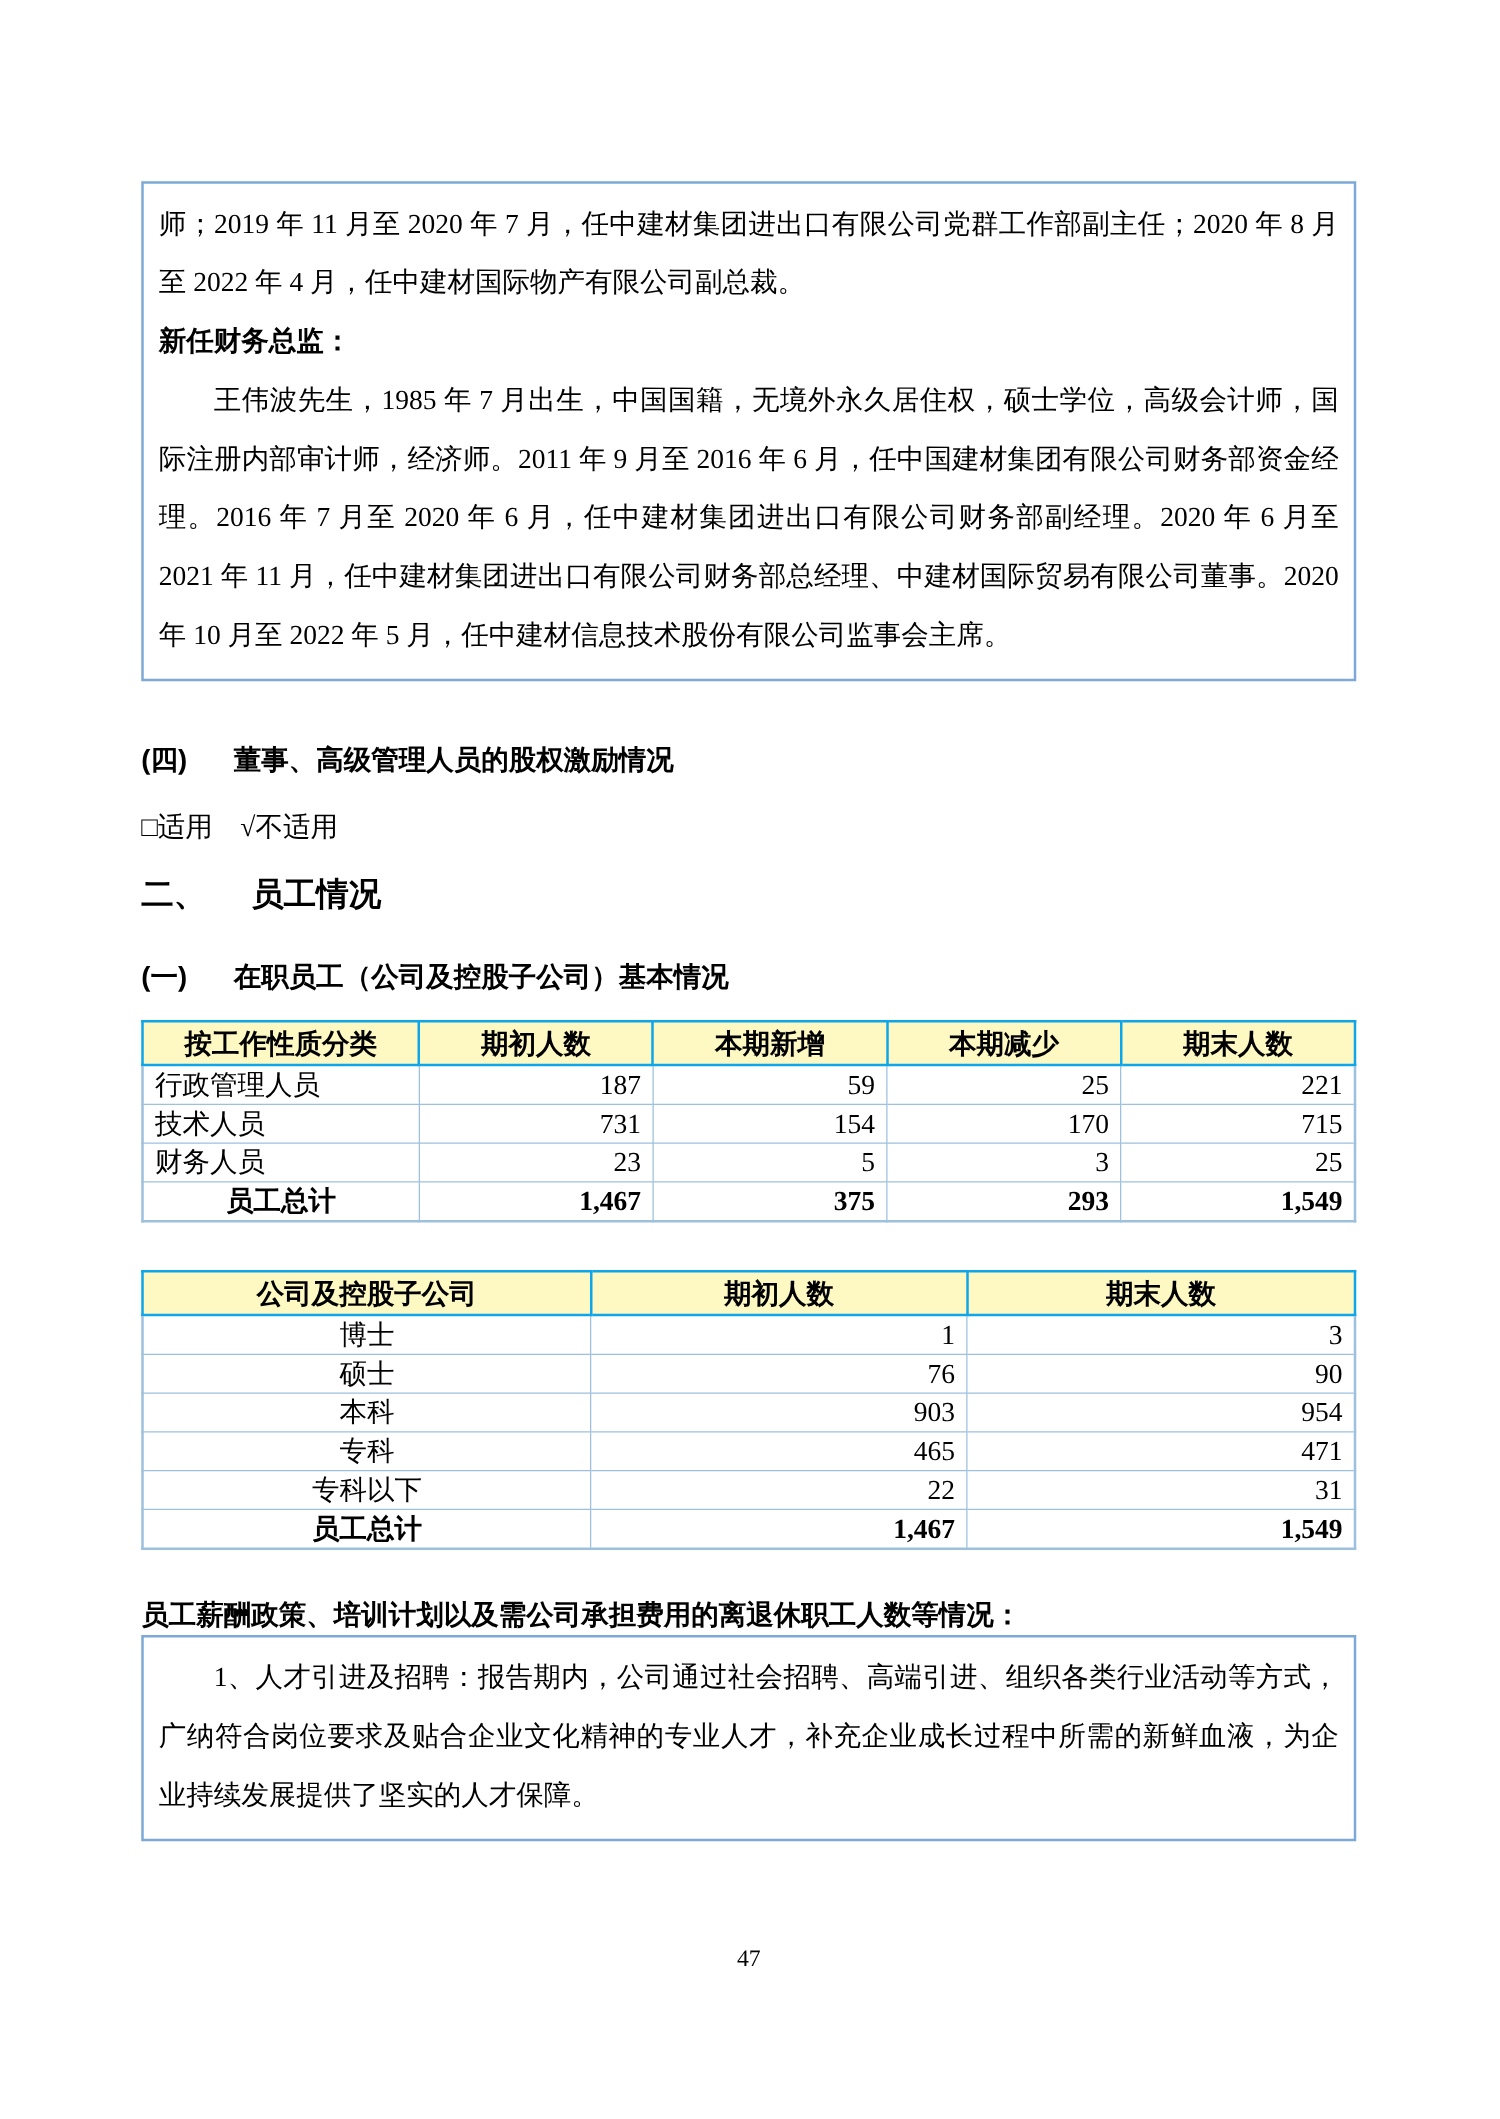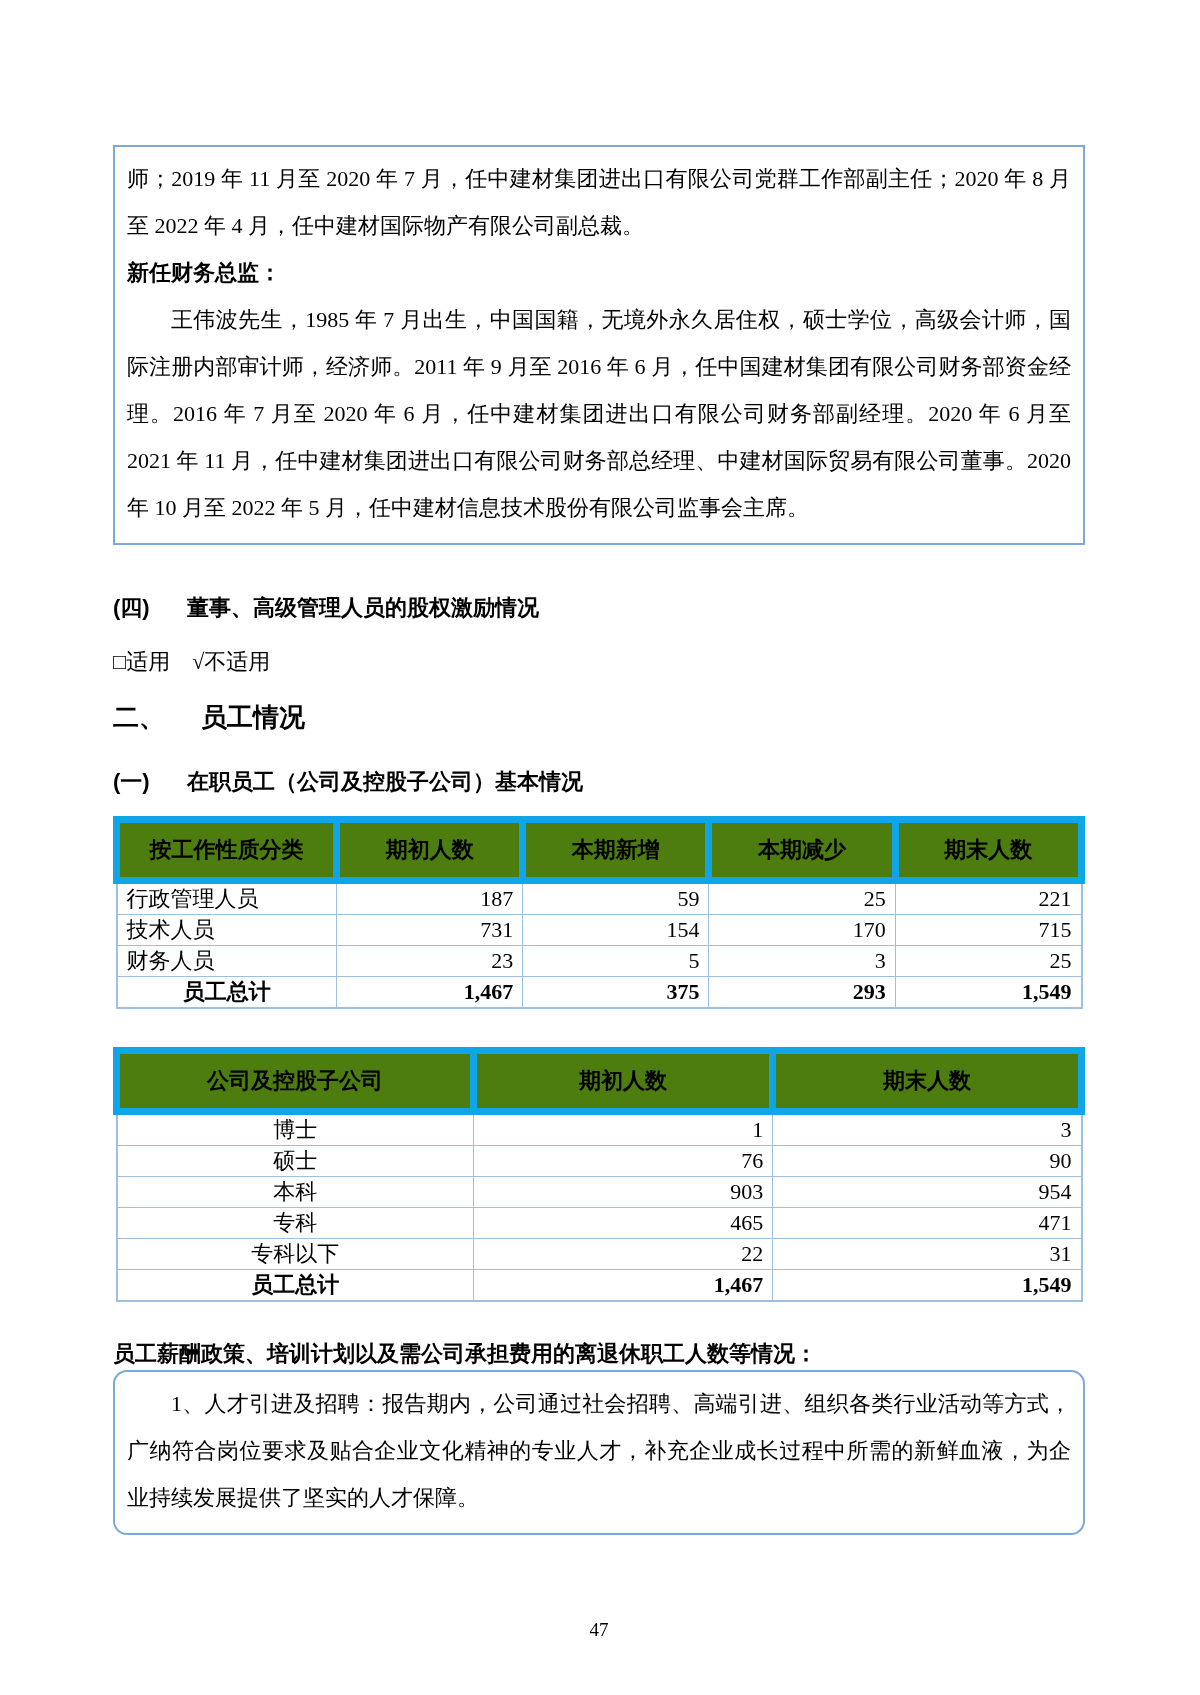--- a/index.html
+++ b/index.html
@@ -38,61 +38,61 @@
     font-family: "Liberation Sans", "DejaVu Sans", sans-serif;
     font-weight: 700;
     font-size: 22px;
     line-height: 26px;
     margin: 0;
   }
   .section-heading .h-num { display: inline-block; min-width: 74px; }
   .heading-equity { margin-top: 50px; }
   .applicability { font-size: 22px; line-height: 26px; margin-top: 28px; }
   .applicability .opt { margin-right: 22px; }
-  .heading-employees { font-size: 26px; line-height: 30px; margin-top: 27px; }
+  .heading-employees { font-size: 26px; line-height: 30px; margin-top: 27px; font-family: Liberation Mono, monospace; }
   .heading-employees .h-num { min-width: 88px; }
   .heading-staff { margin-top: 37px; }
   .policy-heading { margin-top: 40px; line-height: 24px; }
 
   
   .data-table {
     width: 100%;
     border-collapse: collapse;
     table-layout: fixed;
     font-size: 22px;
   }
   .data-table.t1 { margin-top: 21px; }
   .data-table.t2 { margin-top: 38px; }
   .data-table th {
-    background: #4d7c0f;
-    border: 7px solid #0ea5e9;
+    background: #fef9c3;
+    border: 2px solid #0ea5e9;
     font-family: "Liberation Sans", "DejaVu Sans", sans-serif;
     font-weight: 700;
     font-size: 22px;
     height: 35px;
-    padding: 12px 4px;
+    padding: 1px 4px;
     text-align: center;
   }
   .data-table td {
     border: 1px solid #9dc0de;
     height: 31px;
     padding: 0 9px;
     font-size: 22px;
   }
   .data-table { border: 2px solid #9dc0de; }
   .data-table td.cat { text-align: left; }
   .data-table.t2 td.cat { text-align: center; }
   .data-table td.num { text-align: right; }
   .data-table tr.total td { font-weight: 700; }
   .data-table tr.total td.cat {
     text-align: center;
     font-family: "Liberation Sans", "DejaVu Sans", sans-serif;
   }
 
-  .policy-box { margin-top: 4px; min-height: 137px; border-radius: 14px; }
+  .policy-box { margin-top: 4px; min-height: 137px; }
   .page-number {
     text-align: center;
     font-size: 19px;
     margin-top: 84px;
   }
 </style>
 </head>
 <body>
 
 <div class="page">

